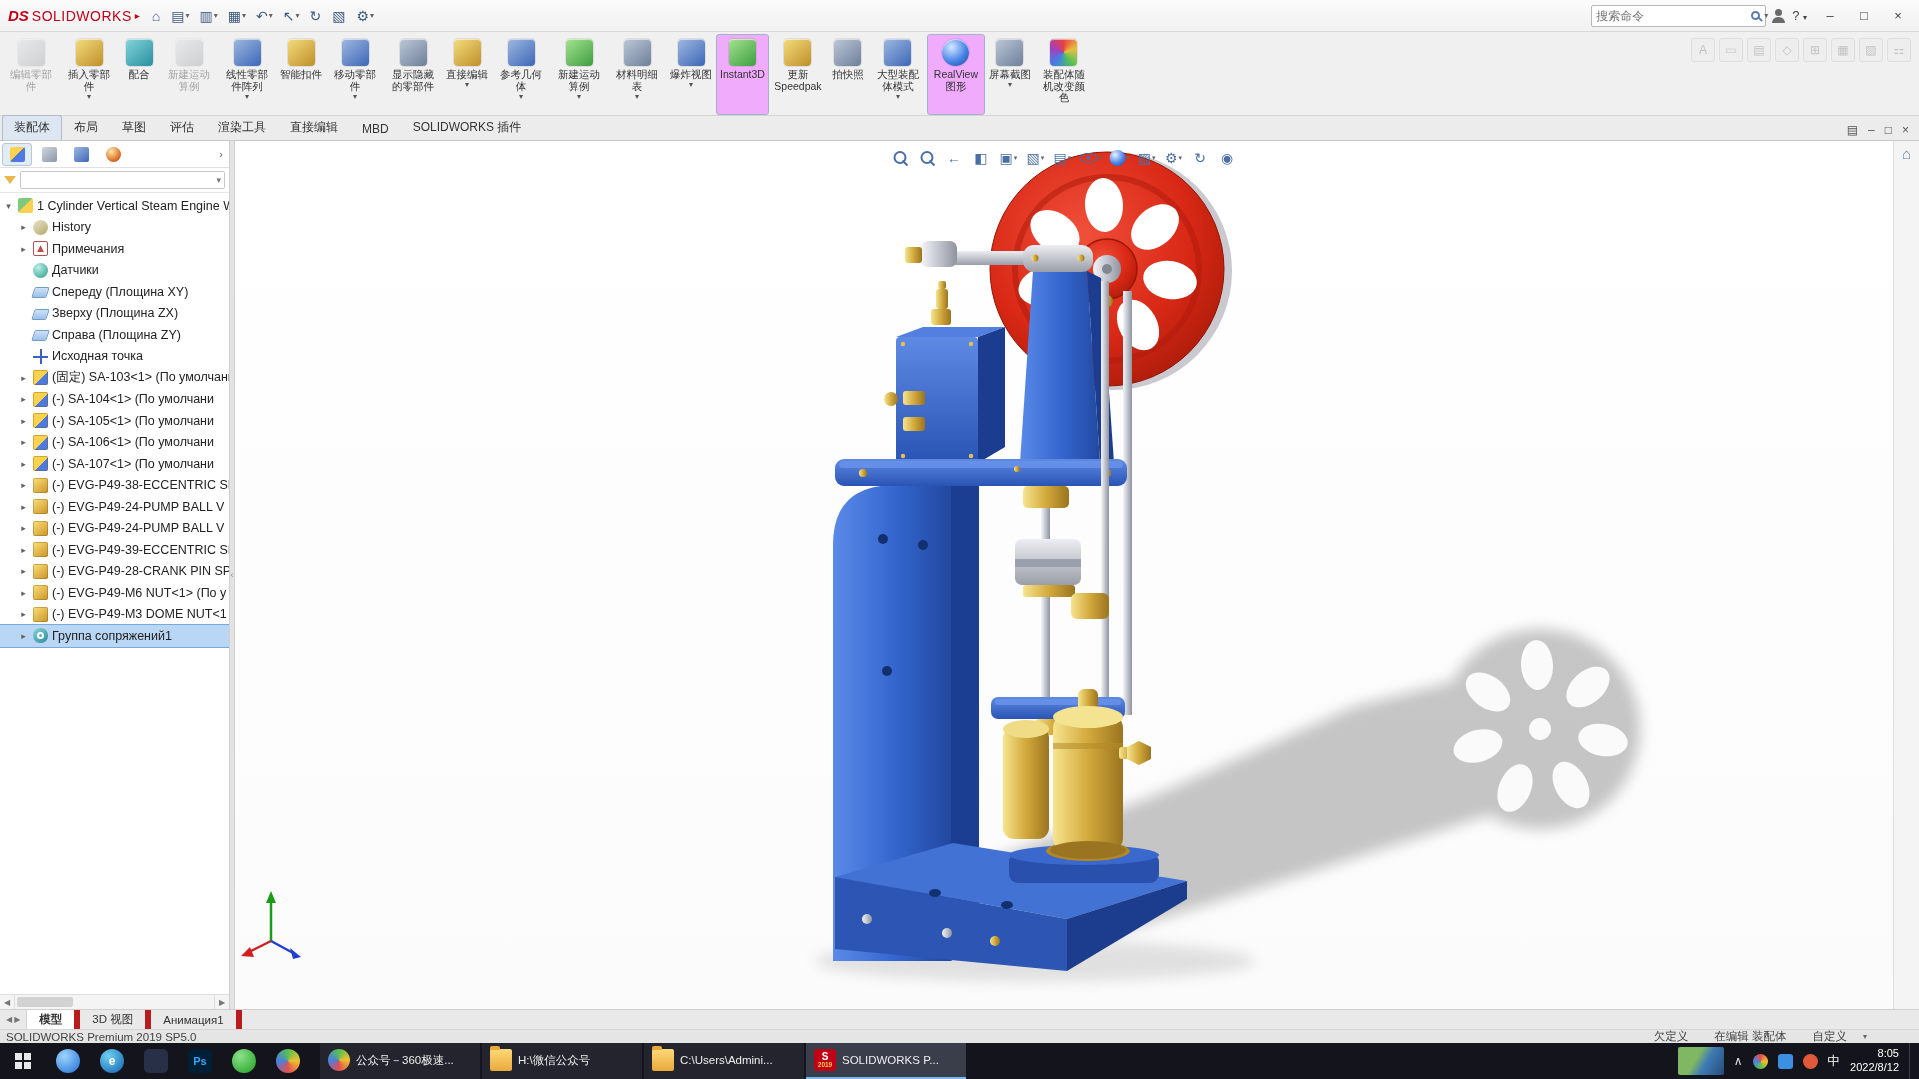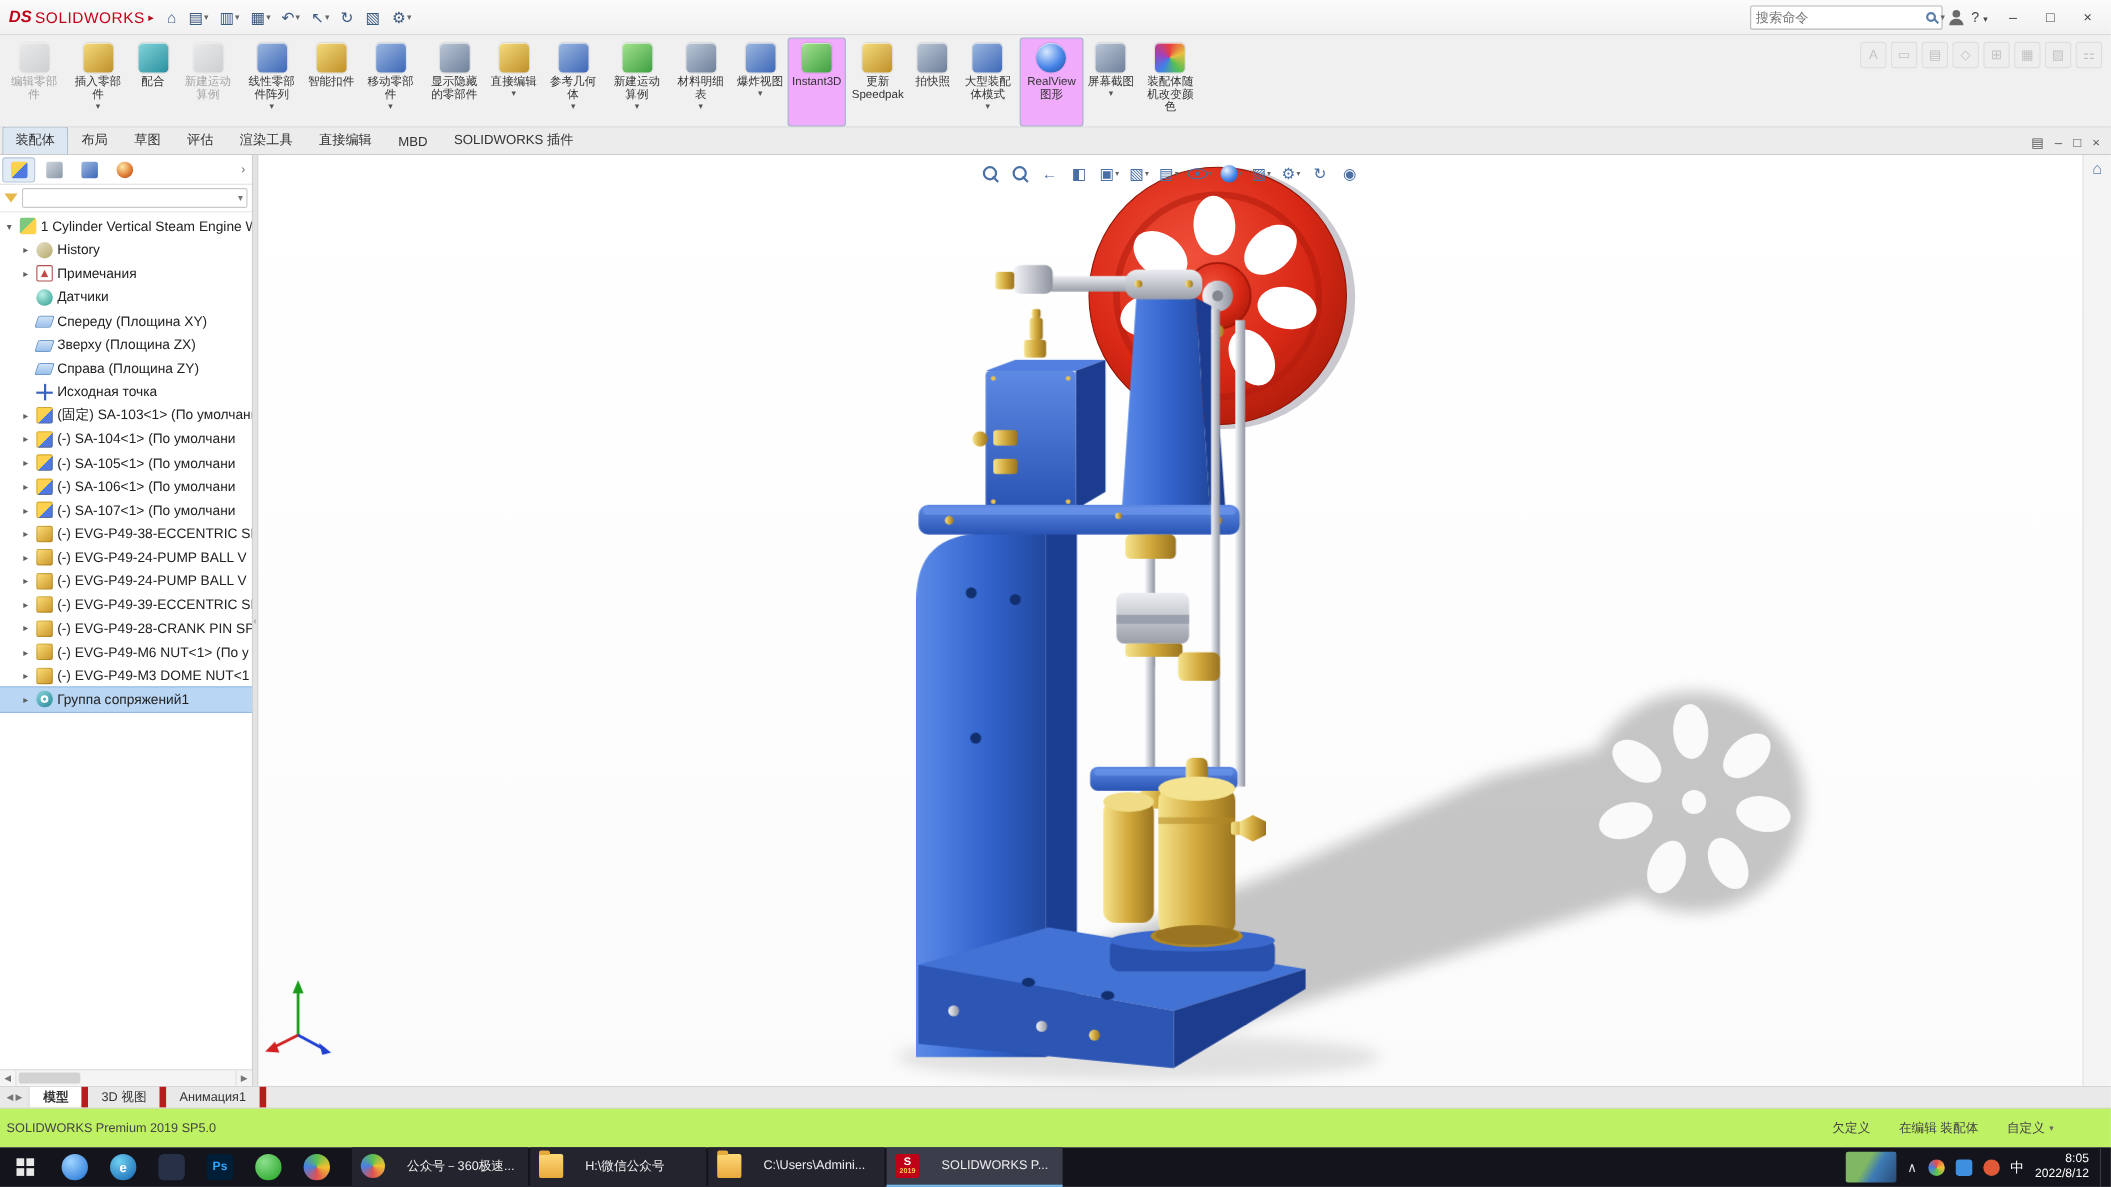--- a/index.html
+++ b/index.html
@@ -114,41 +114,41 @@
   .rail-home{color:#5a7fae;font-size:15px}
   .rail-ic{width:17px;height:17px;border-radius:3px}
 
   
   .bottom-tabs{height:20px;background:#e9e9e9;border-top:1px solid #cfcfcf;display:flex;align-items:stretch;font-size:11.5px;color:#333}
   .bt-nav{display:flex;align-items:center;gap:2px;padding:0 6px;color:#777;font-size:8px;border-right:1px solid #d4d4d4}
   .btab{display:flex;align-items:center;padding:0 12px;border-right:6px solid #b91c1c}
   .btab.active{background:#fff;font-weight:bold}
 
   
-  .statusbar{height:36px;background:#bef264;border-top:1px solid #d6d6d6;display:flex;align-items:center;font-size:11.5px;color:#444;padding:0 6px}
+  .statusbar{height:14px;background:#e5e5e5;border-top:1px solid #d6d6d6;display:flex;align-items:center;font-size:11.5px;color:#444;padding:0 6px}
   .sb-right{margin-left:auto;display:flex;align-items:center;gap:26px;padding-right:46px}
-  .sb-custom{display:flex;align-items:center;gap:4px}
+  .sb-custom{display:flex;align-items:center;gap:16px}
   .sb-custom .ar{font-size:8px;color:#666}
 
   
   .taskbar{height:36px;background:#14151c;display:flex;align-items:stretch;color:#eee}
   .tk-start{width:46px;display:flex;align-items:center;justify-content:center}
   .win-grid{display:grid;grid-template-columns:7px 7px;grid-template-rows:7px 7px;gap:1.5px}
   .win-grid span{background:#e8e8e8}
   .tk-pinned{display:flex;align-items:stretch}
   .tk-pin{width:44px;display:flex;align-items:center;justify-content:center}
   .pin-ic{width:24px;height:24px;border-radius:50%;display:flex;align-items:center;justify-content:center;font-size:12px;font-weight:bold;color:#fff}
   .p-blue{background:radial-gradient(circle at 35% 30%,#9fd4ff,#1d6fd4)}
   .p-edge{background:radial-gradient(circle at 35% 30%,#6fd0f0,#1060b0)}
   .p-dark{background:#283048;border-radius:5px}
   .p-ps{background:#001e36;border-radius:4px;color:#31a8ff;font-size:11px}
   .p-green{background:radial-gradient(circle at 35% 30%,#8ce08c,#1fa01f)}
   .p-rainbow{background:conic-gradient(#58c052,#f0c030,#e05050,#4a7fe0,#58c052)}
   .tk-windows{display:flex;align-items:stretch;margin-left:10px;gap:2px}
-  .tk-win{width:160px;display:flex;align-items:center;gap:20px;padding:16px 8px;background:#23242e;border-bottom:2px solid transparent;font-size:11.5px;white-space:nowrap;overflow:hidden}
+  .tk-win{width:160px;display:flex;align-items:center;gap:6px;padding:16px 8px;background:#23242e;border-bottom:2px solid transparent;font-size:11.5px;white-space:nowrap;overflow:hidden}
   .tk-win.active{background:#3a3d4a;border-bottom-color:#76b9ed}
   .w-ic{width:22px;height:22px;flex:none;border-radius:3px;position:relative;display:flex;align-items:center;justify-content:center}
   .w-360{border-radius:50%;background:conic-gradient(#58c052,#f0c030,#e05050,#4a7fe0,#58c052)}
   .w-folder{background:linear-gradient(#ffd978,#e8a93c);border-radius:2px}
   .w-folder::before{content:"";position:absolute;top:-3px;left:0;width:10px;height:4px;background:#e8a93c;border-radius:2px 2px 0 0}
   .w-sw{background:#c00017;border-radius:3px;color:#fff;font-weight:bold;font-size:10px;flex-direction:column;line-height:1}
   .w-badge{font-size:6.5px;color:#ffd24d}
   .tk-label{overflow:hidden;text-overflow:ellipsis}
   .tk-tray{margin-left:auto;display:flex;align-items:center;gap:10px;padding-right:4px}
   .news-thumb{width:46px;height:28px;border-radius:2px;background:linear-gradient(120deg,#7fb763 40%,#3e7bb5 60%,#274b77)}

